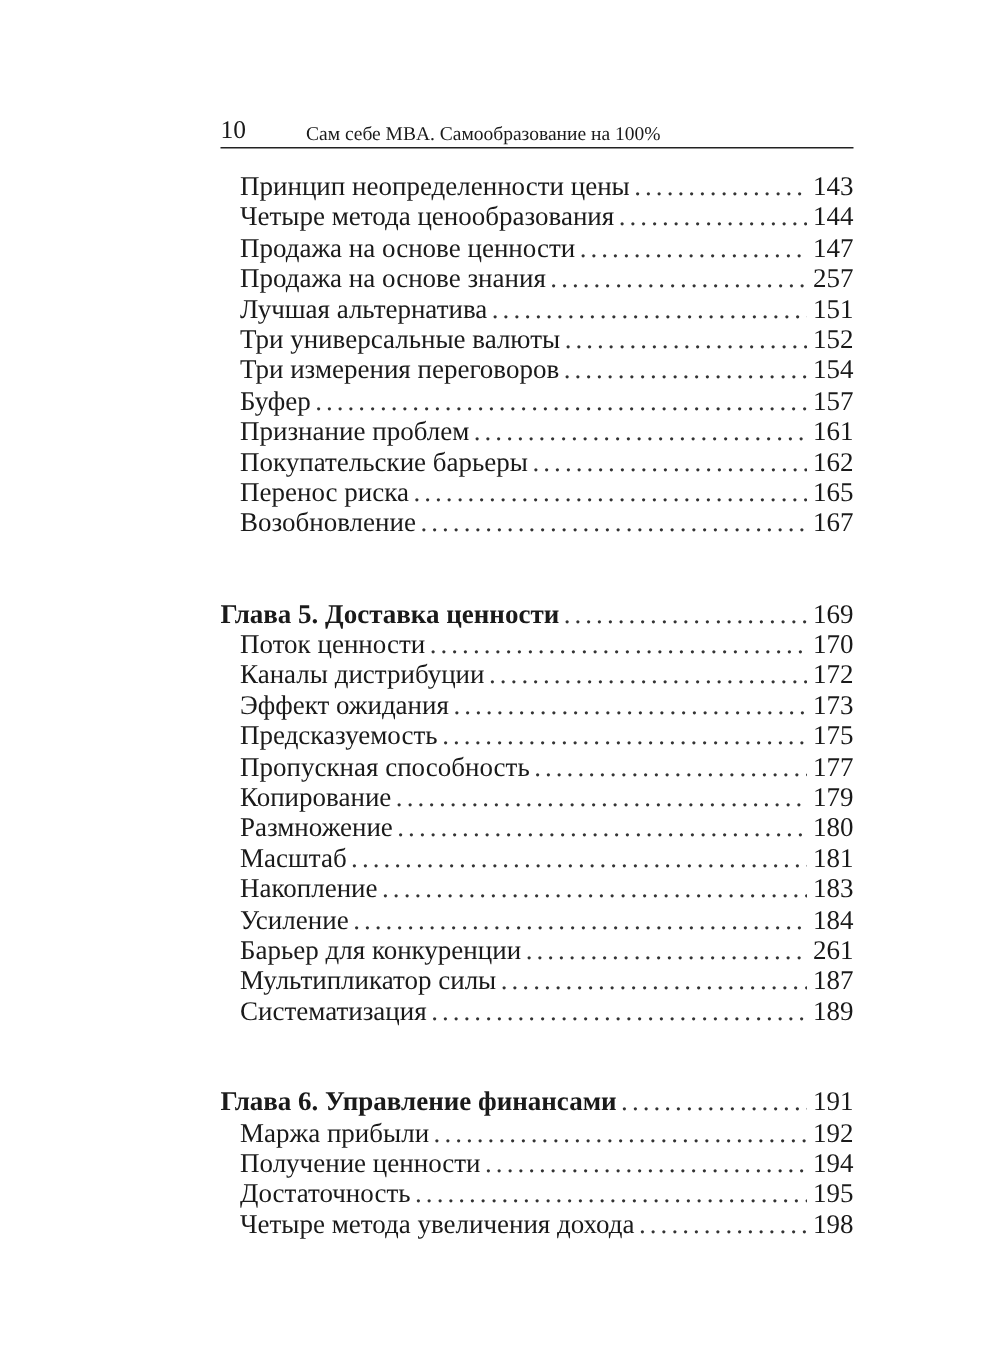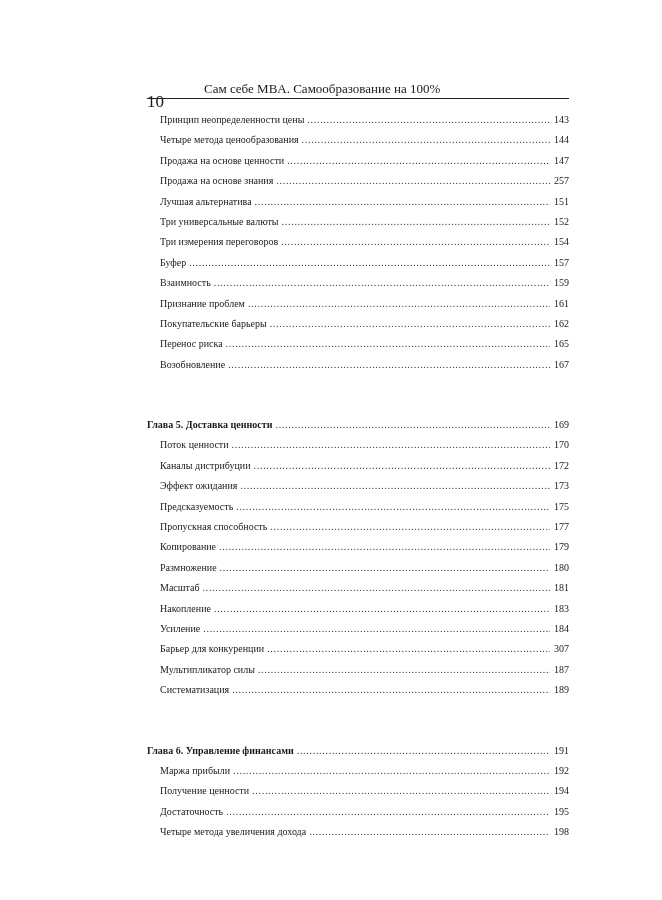--- a/index.html
+++ b/index.html
@@ -1,24 +1,24 @@
 <!DOCTYPE html>
 <html><head>
 <meta charset="utf-8">
 <style>
   html, body { margin: 0; padding: 0; background: #ffffff; }
   body { width: 662px; height: 900px; position: relative; overflow: hidden;
          font-family: "Liberation Serif", "DejaVu Serif", serif; color: #1a1a1a; }
   .page { position: absolute; left: 0; top: 0; width: 662px; height: 900px; background: #fff; }
   .running-head { position: absolute; left: 147px; top: 76px; width: 422px; height: 22px;
                   border-bottom: 1.2px solid #222; }
-  .folio { position: absolute; left: 0; top: 16px; font-size: 17px; text-align: center; }
+  .folio { position: absolute; left: 0; top: 1px; font-size: 17px; text-align: center; }
   .head-title { position: absolute; left: 57px; top: 5px; font-size: 13px; }
   .toc { position: absolute; left: 147px; top: 114px; width: 422px; }
-  .row { display: flex; align-items: baseline; height: 20.4px; font-size: 10px; white-space: nowrap; }
+  .row { display: flex; align-items: baseline; height: 20.4px; font-size: 18px; white-space: nowrap; }
   .row.sub { padding-left: 13px; }
   .row.chap { font-weight: bold; margin-top: 32px; }
   .row .t { flex: 0 0 auto; padding-right: 3px; }
   .row .dots { flex: 1 1 auto; overflow: hidden; font-weight: normal; letter-spacing: 1.6px; color: #333; }
   .row .dots::before { content: ". . . . . . . . . . . . . . . . . . . . . . . . . . . . . . . . . . . . . . . . . . . . . . . . . . . . . . . . . . . . . . . . . . . . . . . . . . . . . . . . . . . . . . . . . . . . . . . . . . . . . . . . . . . . . . . . . . . . . . . . . . . . . . . . . . . . . . . . . . . . . . . . . . . . . . . . . . . . . . . . . . . . ."; letter-spacing: -0.9px; }
   .row .p { flex: 0 0 auto; padding-left: 4px; font-weight: normal; }
   .gap { height: 8px; }
 </style>
 </head>
 <body>
@@ -66,25 +66,20 @@
         <span class="t">Три измерения переговоров</span>
         <span class="dots"></span>
         <span class="p">154</span>
       </div>
     <div class="row sub">
         <span class="t">Буфер</span>
         <span class="dots"></span>
         <span class="p">157</span>
       </div>
     <div class="row sub">
-        <span class="t">Взаимность</span>
-        <span class="dots"></span>
-        <span class="p">159</span>
-      </div>
-    <div class="row sub">
         <span class="t">Признание проблем</span>
         <span class="dots"></span>
         <span class="p">161</span>
       </div>
     <div class="row sub">
         <span class="t">Покупательские барьеры</span>
         <span class="dots"></span>
         <span class="p">162</span>
       </div>
     <div class="row sub">
@@ -151,21 +146,21 @@
         <span class="p">183</span>
       </div>
     <div class="row sub">
         <span class="t">Усиление</span>
         <span class="dots"></span>
         <span class="p">184</span>
       </div>
     <div class="row sub">
         <span class="t">Барьер для конкуренции</span>
         <span class="dots"></span>
-        <span class="p">307</span>
+        <span class="p">261</span>
       </div>
     <div class="row sub">
         <span class="t">Мультипликатор силы</span>
         <span class="dots"></span>
         <span class="p">187</span>
       </div>
     <div class="row sub">
         <span class="t">Систематизация</span>
         <span class="dots"></span>
         <span class="p">189</span>

